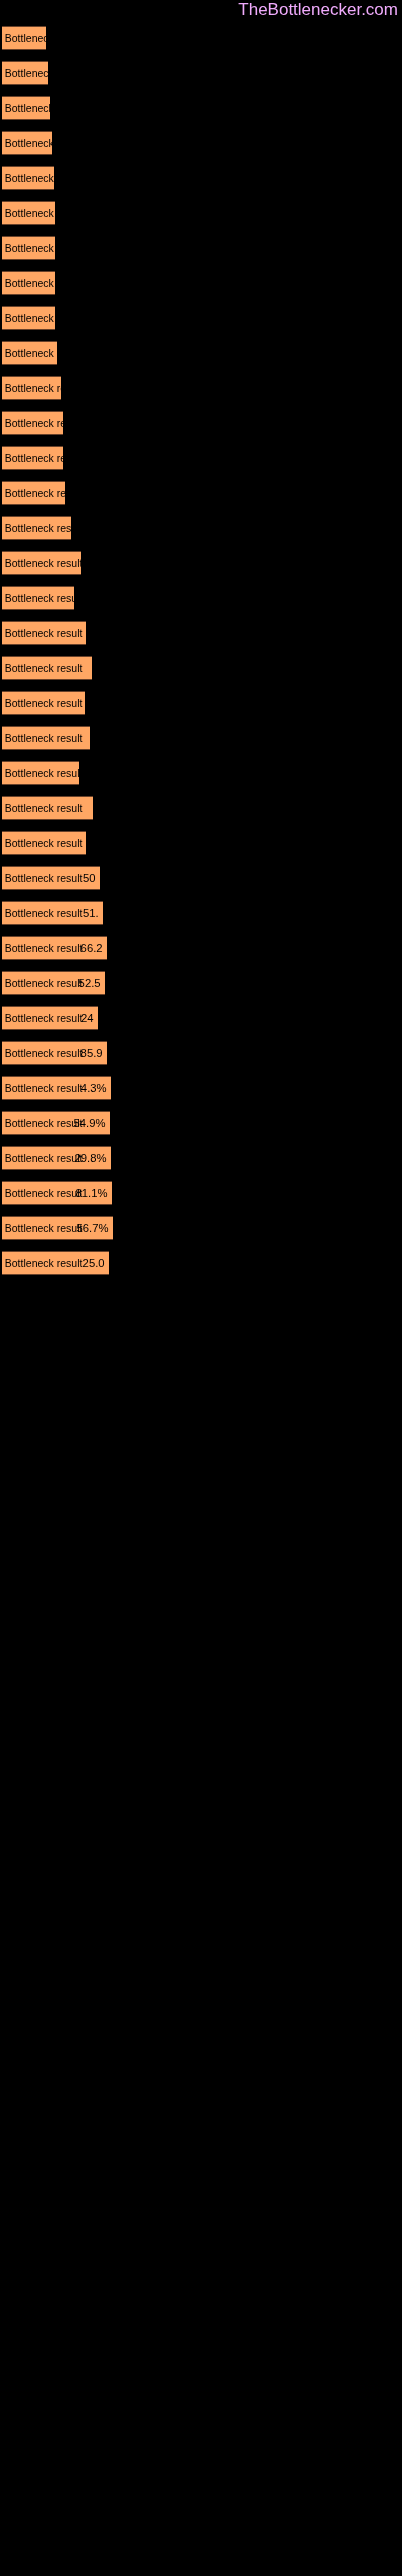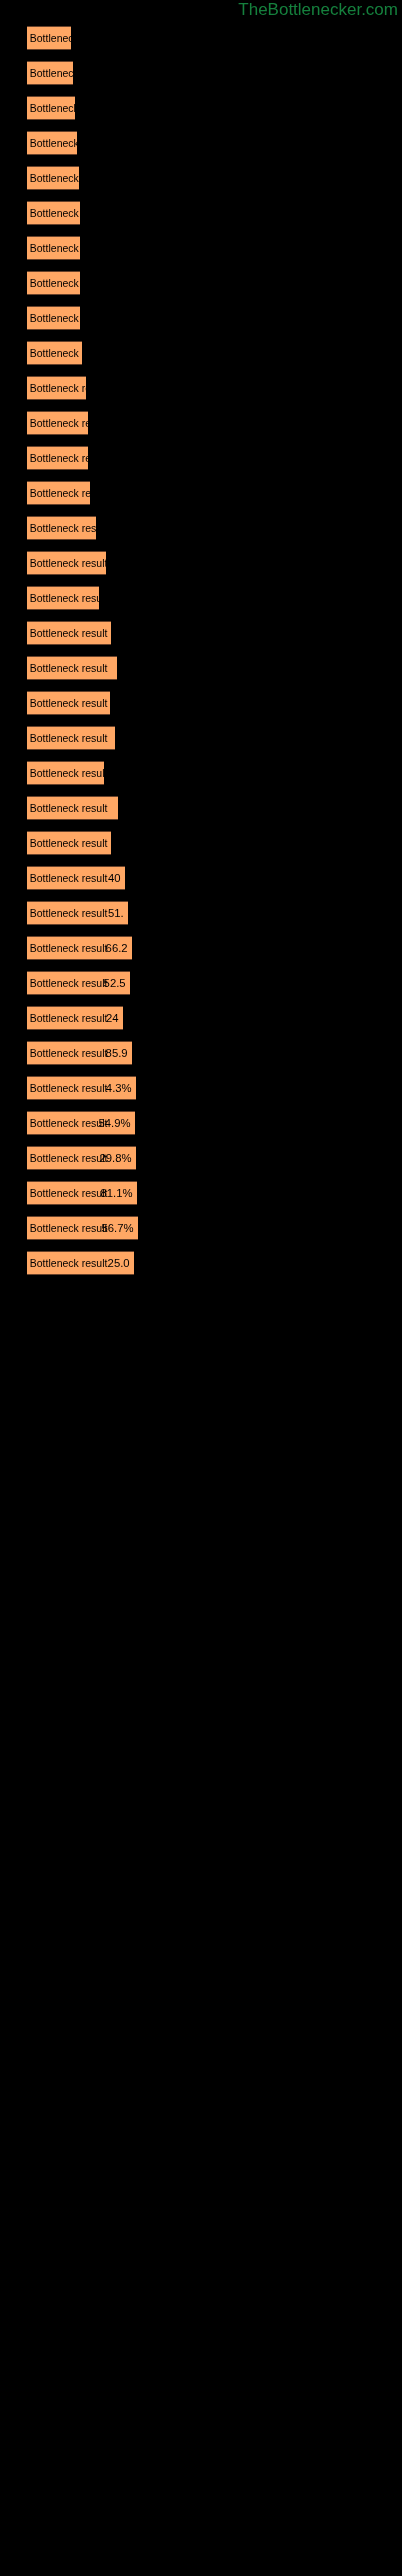--- a/index.html
+++ b/index.html
@@ -22,21 +22,21 @@
     background: #000000;
   }
 
   
   .site-title {
     position: absolute;
     top: 0px;
     left: 0px;
     width: 398px;
     text-align: right;
-    color: #15803d;
+    color: #f0abfc;
     font-size: 17px;
     line-height: 19.3px;
     letter-spacing: 0px;
     white-space: nowrap;
     font-family: "Liberation Sans", sans-serif;
   }
 
   
   .chart {
     position: absolute;
@@ -55,21 +55,20 @@
     position: absolute;
     left: 1.6px;
     top: 4.8px;
     height: 24px;
     background: #ffa764;
     border-top: 0.8px solid #67412a;
     border-bottom: 0.8px solid #67412a;
     box-sizing: border-box;
     overflow: visible;
     white-space: nowrap;
-    margin-left: 25px;
   }
 
   .bar-label {
     position: absolute;
     left: 3.2px;
     top: 50%;
     transform: translateY(-50%);
     color: #000000;
     font-size: 10.5px;
     line-height: 12px;
@@ -213,21 +212,21 @@
         </div>
       </div>
       <div class="row">
         <div class="bar" style="width: 84px;">
           <span class="bar-label">Bottleneck result</span>
         </div>
       </div>
       <div class="row">
         <div class="bar" style="width: 98px;">
           <span class="bar-label">Bottleneck result</span>
-          <span class="bar-value">40</span>
+          <span class="bar-value">50</span>
         </div>
       </div>
       <div class="row">
         <div class="bar" style="width: 101px;">
           <span class="bar-label">Bottleneck result</span>
           <span class="bar-value">51.</span>
         </div>
       </div>
       <div class="row">
         <div class="bar" style="width: 105px;">

